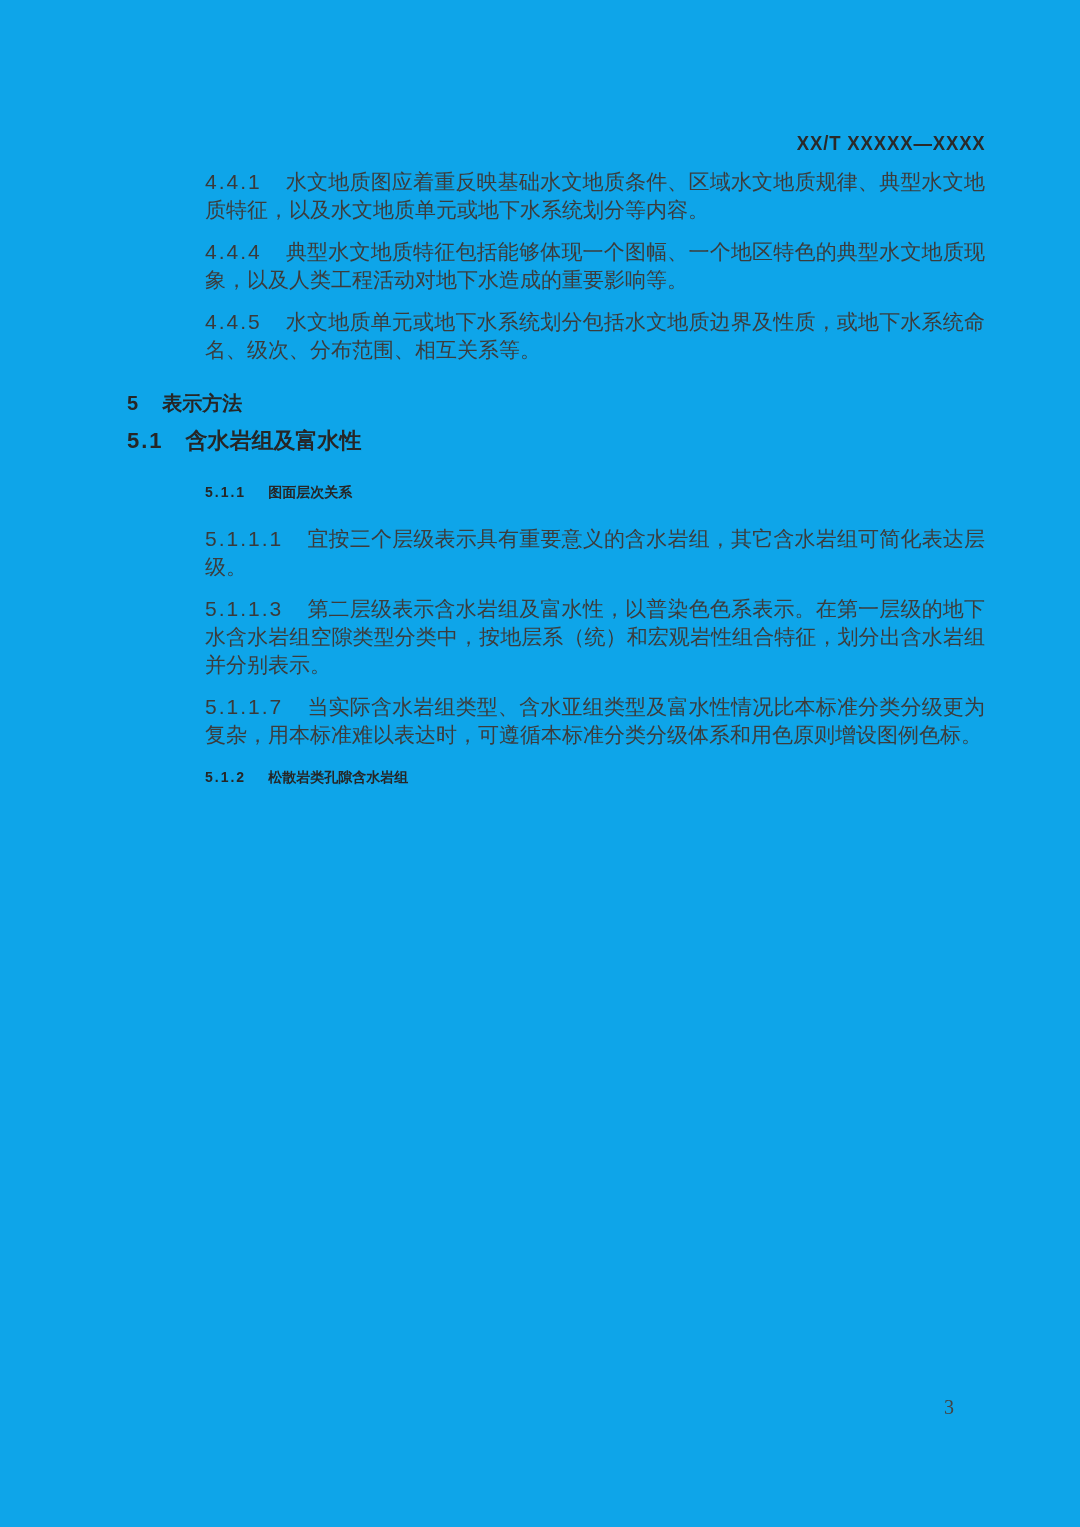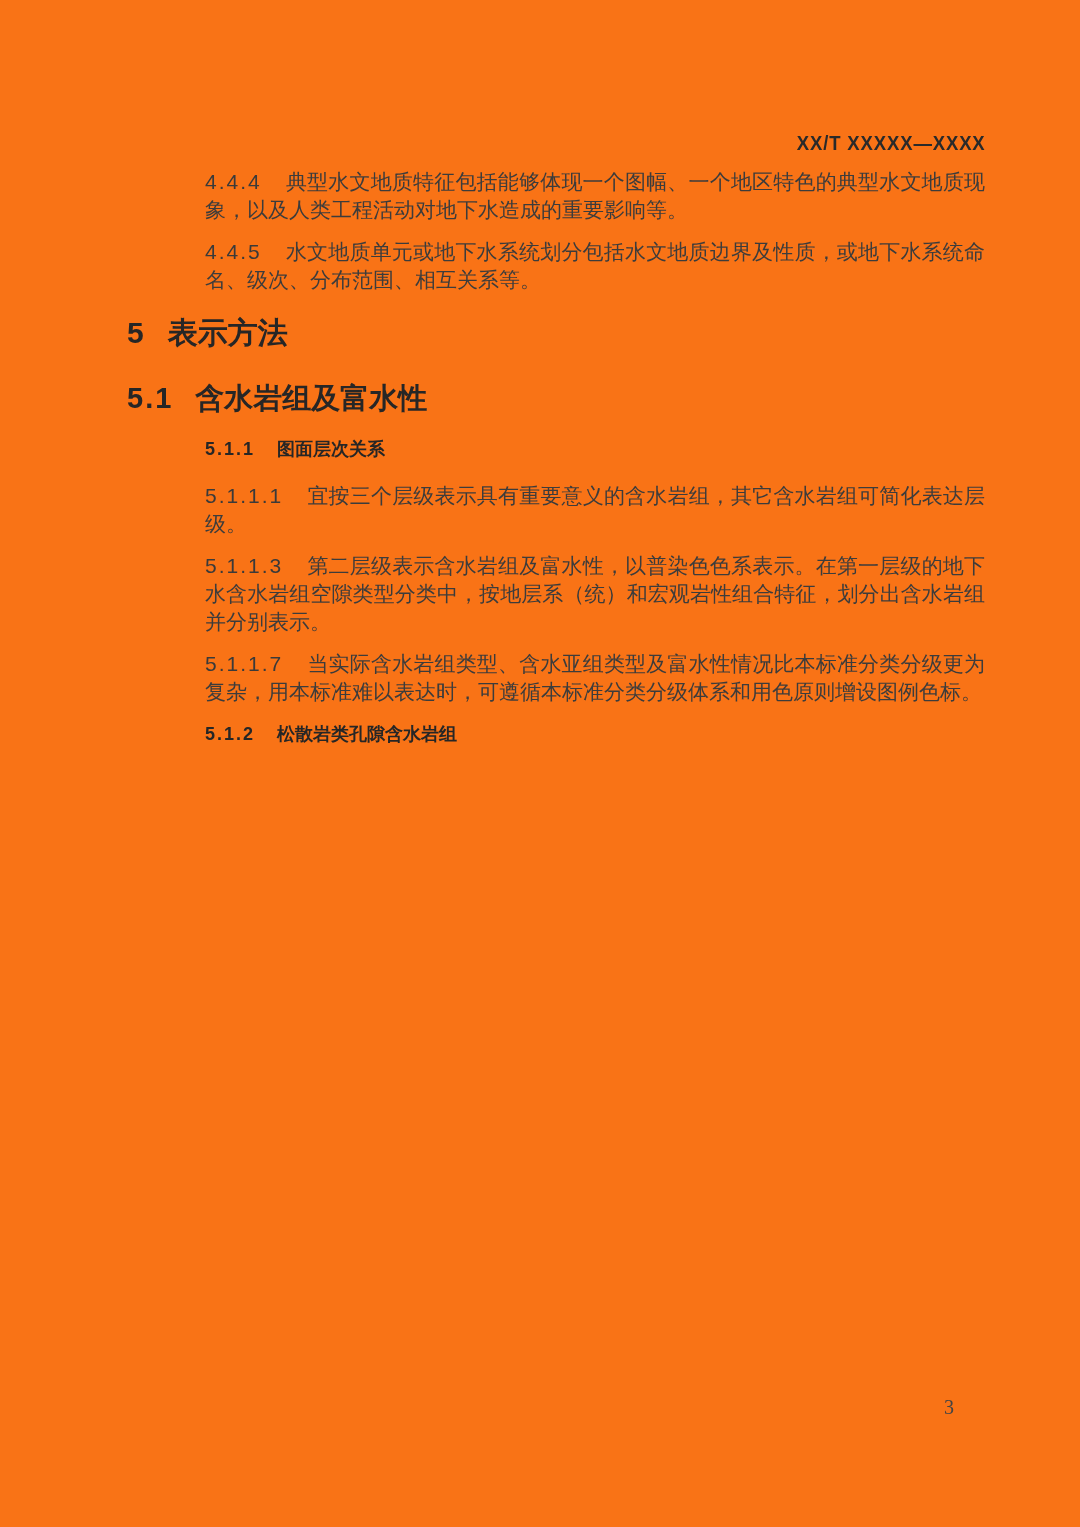--- a/index.html
+++ b/index.html
@@ -4,21 +4,21 @@
 <style>
   html, body {
     margin: 0;
     padding: 0;
     background: #ffffff;
   }
   .page {
     position: relative;
     width: 1080px;
     height: 1527px;
-    background: #f97316;
+    background: #0ea5e9;
     overflow: hidden;
     font-family: "Liberation Serif", "DejaVu Serif", serif;
     color: #3c3c3c;
   }
   .doc-header {
     position: absolute;
     top: 131px;
     right: 94px;
     font-family: "Liberation Sans", "DejaVu Sans", sans-serif;
     font-size: 21px;
@@ -49,32 +49,32 @@
     margin-right: 24px;
     color: #3a3a3a;
   }
   .heading {
     font-family: "Liberation Sans", "DejaVu Sans", sans-serif;
     font-weight: bold;
     color: #262626;
     white-space: nowrap;
   }
   .h-lvl1 {
-    margin: 24px 95px 35px 127px;
-    font-size: 30px;
+    margin: 24px 95px 8px 127px;
+    font-size: 20px;
     line-height: 30px;
   }
   .h-lvl2 {
     margin: 0 95px 22px 127px;
-    font-size: 29px;
+    font-size: 22px;
     line-height: 30px;
   }
   .h-lvl3 {
     margin: 4px 95px 18px 205px;
-    font-size: 18px;
+    font-size: 14px;
     line-height: 29px;
   }
   .heading .num {
     letter-spacing: 2px;
     margin-right: 22px;
   }
   .page-number {
     position: absolute;
     left: 944px;
     top: 1396px;
@@ -85,20 +85,23 @@
 </style>
 </head>
 <body>
 
 <div class="page">
 
   <div class="doc-header">XX/T XXXXX—XXXX</div>
 
   <div class="content">
 
+    <p class="para">
+      <span class="num">4.4.1</span><span>水文地质图应着重反映基础水文地质条件、区域水文地质规律、典型水文地质特征，以及水文地质单元或地下水系统划分等内容。</span>
+    </p>
 
 
 
     <p class="para">
       <span class="num">4.4.4</span><span>典型水文地质特征包括能够体现一个图幅、一个地区特色的典型水文地质现象，以及人类工程活动对地下水造成的重要影响等。</span>
     </p>
 
     <p class="para">
       <span class="num">4.4.5</span><span>水文地质单元或地下水系统划分包括水文地质边界及性质，或地下水系统命名、级次、分布范围、相互关系等。</span>
     </p>

